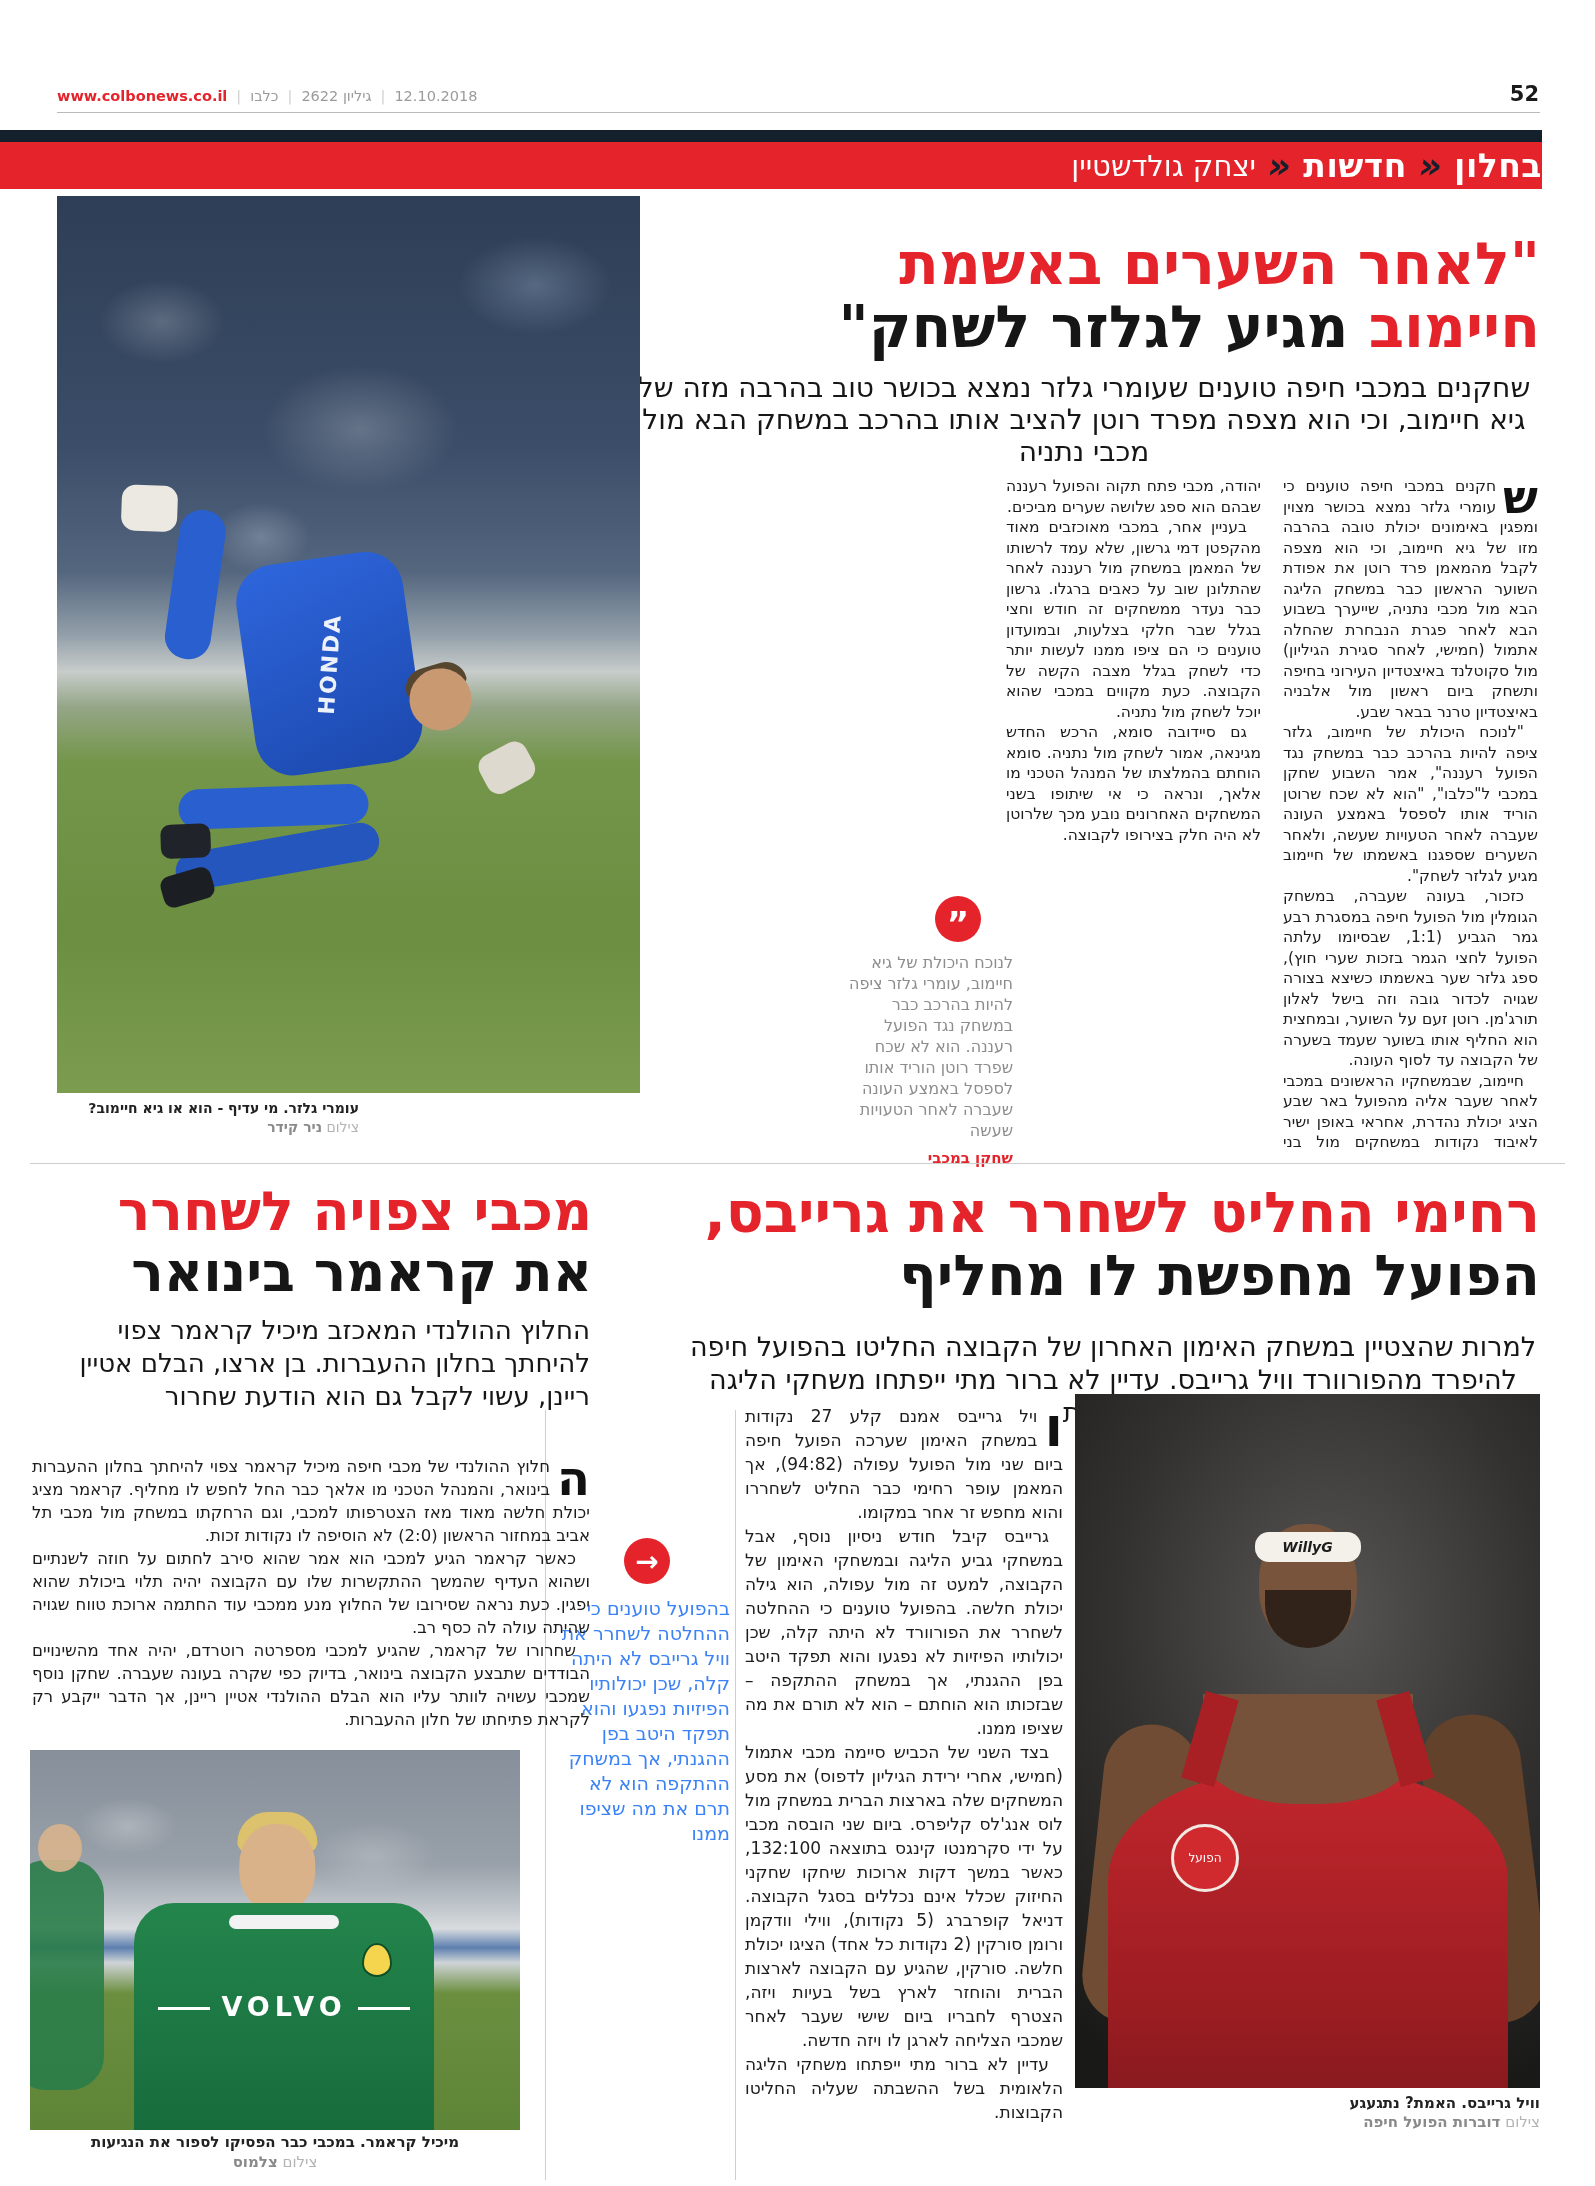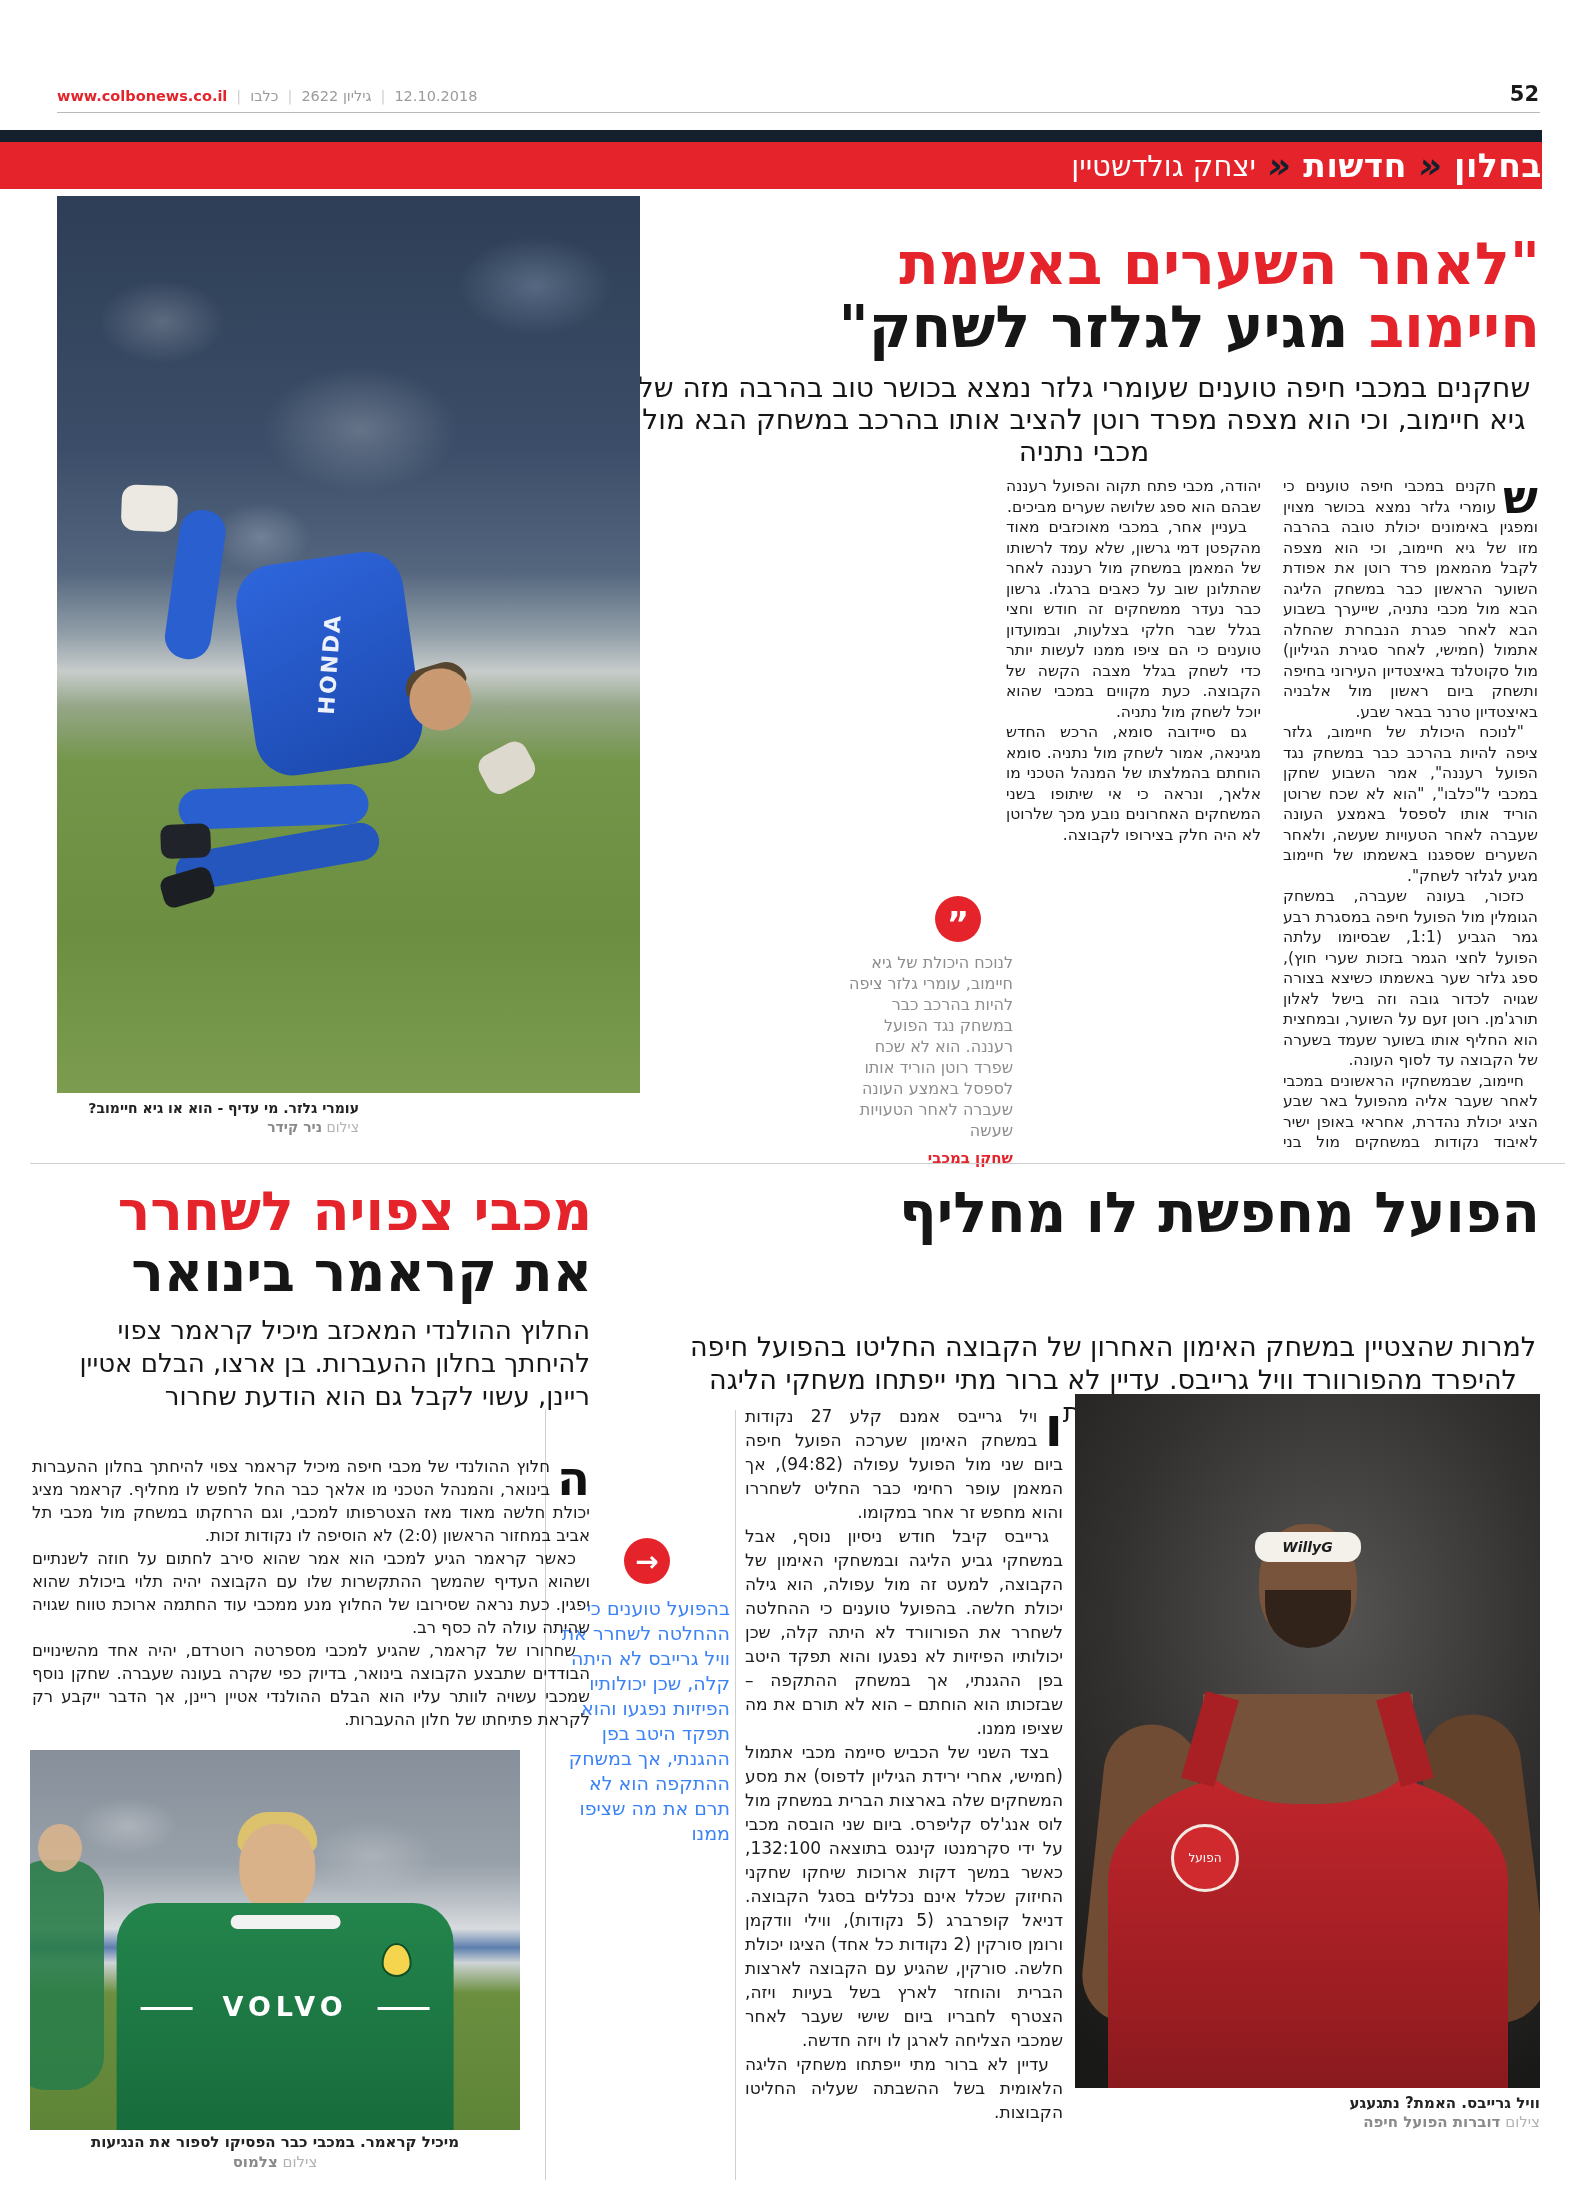--- a/index.html
+++ b/index.html
@@ -98,21 +98,21 @@
   .bb .logo{position:absolute;left:96px;top:430px;width:62px;height:62px;background:#d02a2e;border:3px solid #f1e9e2;border-radius:50%;display:flex;align-items:center;justify-content:center;}
   .bb .logo span{color:#fff;font-weight:normal;font-size:12px;direction:rtl;}
   
   .photo3{left:30px;top:1750px;width:490px;height:380px;overflow:hidden;
     background:
       radial-gradient(70px 40px at 20% 20%, rgba(255,255,255,.25), transparent 70%),
       radial-gradient(90px 50px at 70% 28%, rgba(255,255,255,.2), transparent 70%),
       linear-gradient(180deg,#868f9a 0%,#98a0a9 30%,#c2c8cd 42%,#d9dcdf 47%,#5d7fae 52%,#cfd4d7 56%,#6b8f3f 64%,#5e8437 100%);}
   .fb .mate{position:absolute;left:-18px;bottom:40px;width:92px;height:230px;background:#2a7d49;border-radius:34px;opacity:.9;}
   .fb .mate-head{position:absolute;left:8px;bottom:258px;width:44px;height:48px;background:#d8b48d;border-radius:50%;opacity:.9;}
-  .fb .torso{position:absolute;left:50%;bottom:-8px;transform:translateX(-47%);width:337px;height:235px;background:linear-gradient(180deg,#23854c,#176b3b);border-radius:40px 40px 0 0;}
+  .fb .torso{position:absolute;left:50%;bottom:-8px;transform:translateX(-47%);width:300px;height:235px;background:linear-gradient(180deg,#23854c,#176b3b);border-radius:40px 40px 0 0;}
   .fb .collar{position:absolute;left:50%;top:12px;transform:translateX(-50%);width:110px;height:14px;background:#f2f2f2;border-radius:8px;}
   .fb .jersey{position:absolute;left:50%;top:88px;transform:translateX(-50%);color:#fff;font-weight:bold;font-size:27px;letter-spacing:5px;}
   .fb .jline{position:absolute;top:104px;width:52px;height:3px;background:#fff;}
   .fb .badge{position:absolute;right:42px;top:40px;width:26px;height:30px;background:#f5d44e;border-radius:50% 50% 50% 50%/60% 60% 40% 40%;border:2px solid #0f4f28;}
   .fb .head{position:absolute;left:50%;bottom:218px;transform:translateX(-47%);width:76px;height:88px;background:#dab28a;border-radius:46%;}
   .fb .hair{position:absolute;left:50%;bottom:278px;transform:translateX(-47%);width:80px;height:40px;background:#dcc26c;border-radius:40px 40px 12px 12px;}
 </style>
 </head>
 <body>
 
@@ -190,20 +190,21 @@
     <div class="pq-icon">”</div>
     <div class="pq-text">לנוכח היכולת של גיא חיימוב, עומרי גלזר ציפה להיות בהרכב כבר במשחק נגד הפועל רעננה. הוא לא שכח שפרד רוטן הוריד אותו לספסל באמצע העונה שעברה לאחר הטעויות שעשה</div>
     <div class="pq-attr">שחקן במכבי</div>
   </div>
 
   <div class="abs h-div"></div>
   <div class="abs v-rule vr1"></div>
   <div class="abs v-rule vr2"></div>
 
   <div class="abs hl hl2">
+    <div><span class="red">רחימי החליט לשחרר את גרייבס,</span></div>
     <div><span class="blk">הפועל מחפשת לו מחליף</span></div>
   </div>
   <div class="abs sub2">למרות שהצטיין במשחק האימון האחרון של הקבוצה החליטו בהפועל חיפה להיפרד מהפורוורד וויל גרייבס. עדיין לא ברור מתי ייפתחו משחקי הליגה הלאומית</div>
 
   <div class="abs body body2">
     <p class="first">
       <span class="dropcap dc2">ו</span><span>ויל גרייבס אמנם קלע 27 נקודות במשחק האימון שערכה הפועל חיפה ביום שני מול הפועל עפולה (94:82), אך המאמן עופר רחימי כבר החליט לשחררו והוא מחפש זר אחר במקומו.</span>
     </p>
     <div>
         <p>גרייבס קיבל חודש ניסיון נוסף, אבל במשחקי גביע הליגה ובמשחקי האימון של הקבוצה, למעט זה מול עפולה, הוא גילה יכולת חלשה. בהפועל טוענים כי ההחלטה לשחרר את הפורוורד לא היתה קלה, שכן יכולותיו הפיזיות לא נפגעו והוא תפקד היטב בפן ההגנתי, אך במשחק ההתקפה – שבזכותו הוא הוחתם – הוא לא תורם את מה שציפו ממנו.</p>

